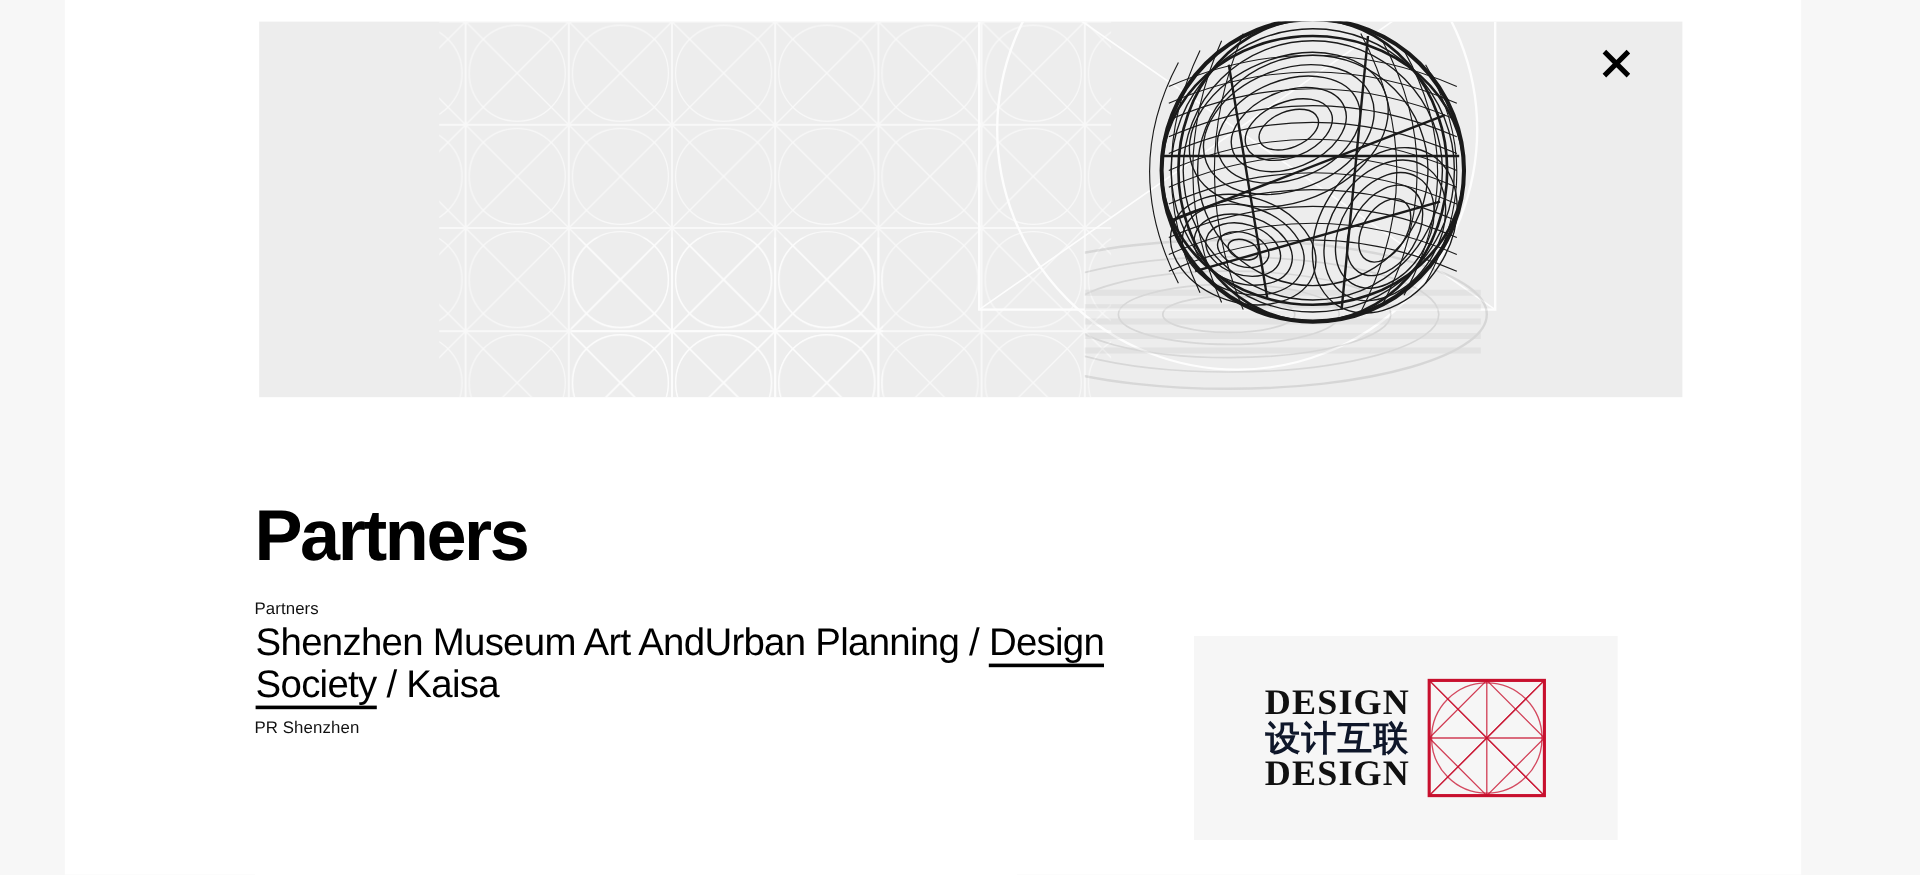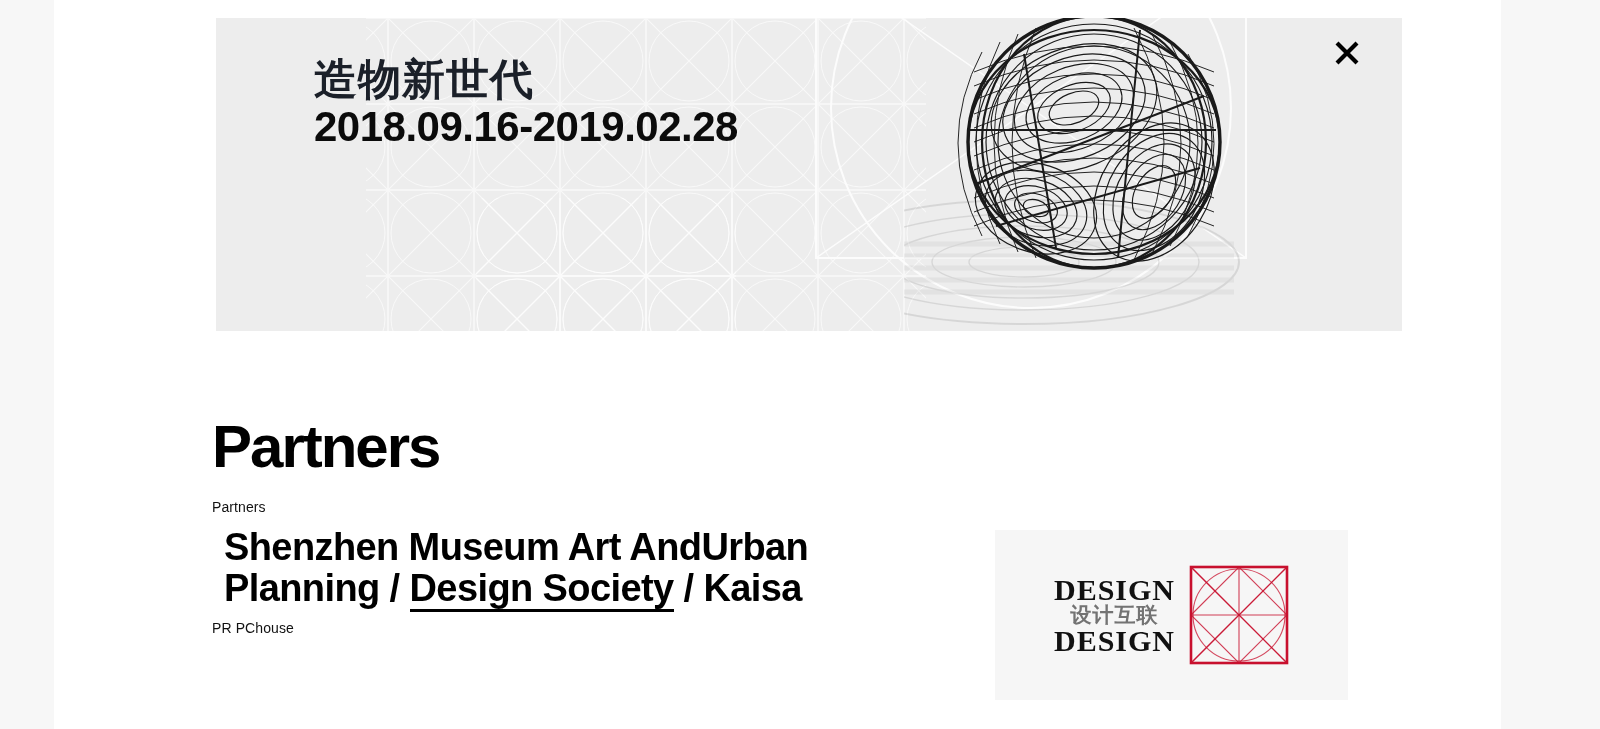--- a/index.html
+++ b/index.html
@@ -118,26 +118,26 @@
   .partner-group { margin-bottom: 12px; }
   .group-label {
     font-size: 14px;
     font-weight: 400;
     color: #111;
     line-height: 1.1;
     margin: 0 0 3px 0;
     letter-spacing: .1px;
   }
   .group-value {
-    font-size: 38px;
-    font-weight: 700;
+    font-size: 32px;
+    font-weight: 400;
     color: #000;
     line-height: 1.07;
     letter-spacing: -0.6px;
-    margin: 12px;
+    margin: 1px;
     max-width: 712px;
   }
   .partner-link {
     color: #000;
     text-decoration: none;
     border-bottom: 3px solid #000;
     cursor: pointer;
   }
 
   
@@ -165,23 +165,23 @@
   }
   .logo-line-en {
     font-family: "Liberation Serif", "DejaVu Serif", serif;
     font-size: 30px;
     font-weight: 700;
     color: #111;
     letter-spacing: 1px;
   }
   .logo-line-cn {
     font-family: "DejaVu Sans", "Liberation Sans", sans-serif;
-    font-size: 21px;
-    font-weight: 700;
-    color: #737373;
+    font-size: 29px;
+    font-weight: 700;
+    color: #0f172a;
     letter-spacing: 1px;
     margin: 1px 0;
   }
   .logo-mark { flex: 0 0 auto; }
 </style>
 </head>
 <body>
 
 <div id="page-root">
 
@@ -272,44 +272,40 @@
           <g stroke-width="2">
             <path d="M72 172 L300 84"></path>
             <path d="M92 214 L296 156"></path>
             <path d="M120 42 L152 236"></path>
             <path d="M236 18 L214 246"></path>
             <path d="M66 118 L312 118"></path>
           </g>
         </g>
       </svg>
 
-      <div class="banner-copy">
-        <div class="banner-title-cn">造物新世代</div>
-        <div class="banner-dates">2018.09.16-2019.02.28</div>
-      </div>
 
       <button id="banner-close">
         <svg width="26" height="26" viewBox="0 0 26 26">
           <path d="M3 3 L23 23 M23 3 L3 23" stroke="#000" stroke-width="4.2" stroke-linecap="butt"></path>
         </svg>
       </button>
     </div>
 
     <div id="partners-section">
       <h1 id="partners-heading">Partners</h1>
 
       <div id="partners-body">
 
         <div class="partner-group">
           <div class="group-label">Partners</div>
           <div class="group-value"><span>Shenzhen Museum Art AndUrban Planning / </span><a class="partner-link" href="#">Design Society</a><span> / Kaisa</span></div>
         </div>
 
         <div class="partner-group">
-          <div class="group-label">PR PChouse</div>
+          <div class="group-label">PR Shenzhen</div>
         </div>
 
       </div>
     </div>
 
     <div id="partner-logo-panel">
       <div class="logo-inner">
         <div class="logo-wordmark">
           <span class="logo-line-en">DESIGN</span>
           <span class="logo-line-cn">设计互联</span>

